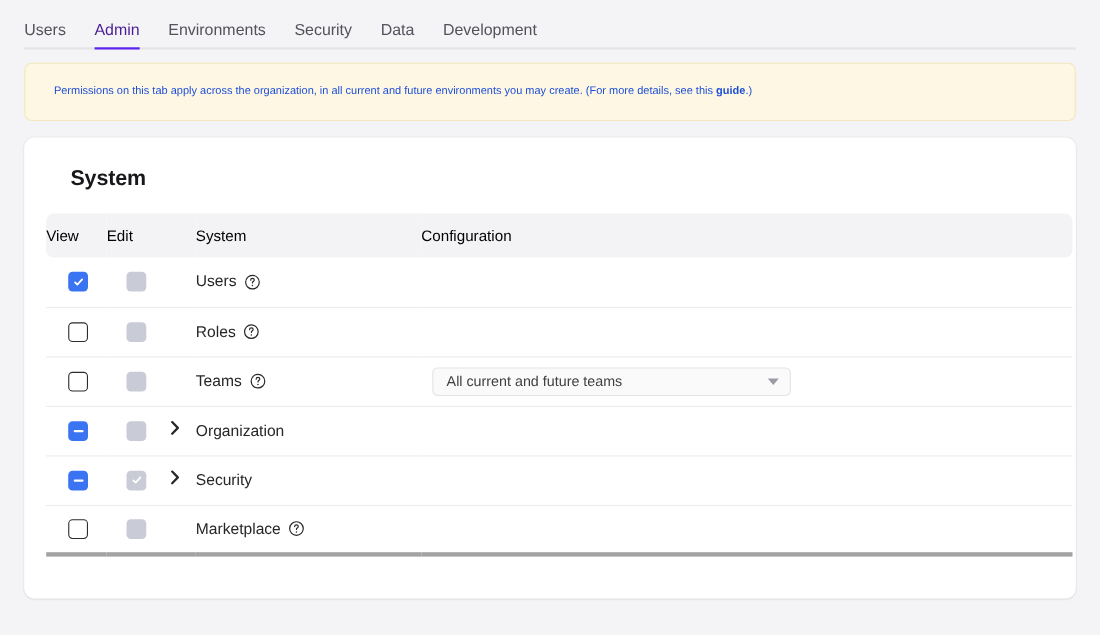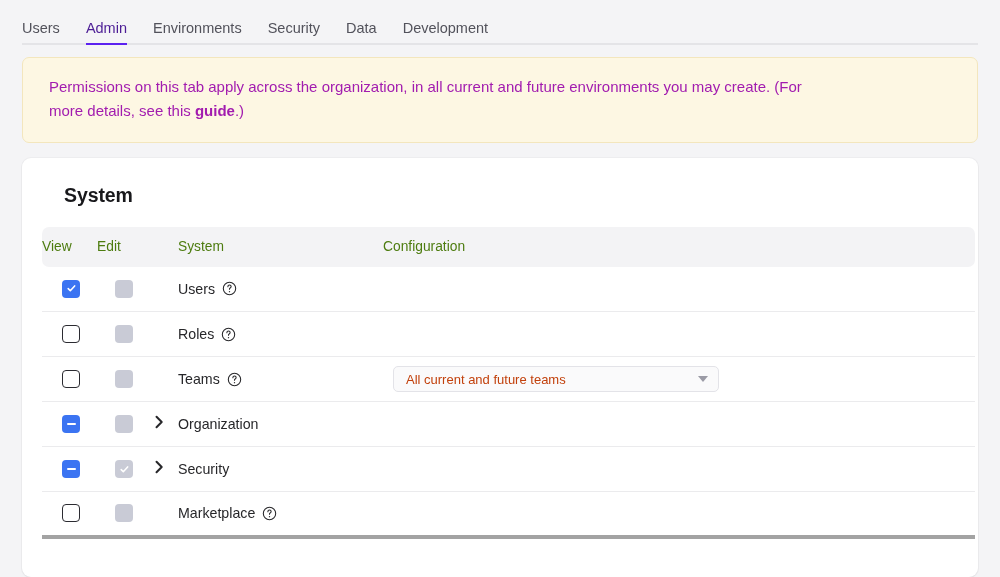--- a/index.html
+++ b/index.html
@@ -53,23 +53,23 @@
 
   
   .notice {
     margin: 12px 22px 0 22px;
     background: #fdf7e3;
     border: 1px solid #f3e6bd;
     border-radius: 7px;
     padding: 17px 22px 18px 26px;
   }
   .notice-text {
-    font-size: 15px;
+    font-size: 10px;
     line-height: 1.62;
-    color: #a21caf;
+    color: #1d4ed8;
     max-width: 760px;
   }
   .notice-text b { font-weight: bold; }
 
   
   .card {
     margin: 15px 22px 0 22px;
     background: #ffffff;
     border-radius: 9px;
     box-shadow: 0 1px 2px rgba(16,24,40,.05), 0 0 0 1px rgba(16,24,40,.03);
@@ -84,21 +84,21 @@
     margin-bottom: 20px;
   }
 
   
   .tbl { width: 933px; border-collapse: collapse; table-layout: fixed; }
 
   .tbl thead th {
     background: #f3f3f5;
     font-size: 13.8px;
     font-weight: normal;
-    color: #4d7c0f;
+    color: #000000;
     text-align: left;
     height: 40px;
     padding: 0;
     vertical-align: middle;
   }
   .tbl thead tr th:first-child { border-radius: 7px 0 0 7px; }
   .tbl thead tr th:last-child  { border-radius: 0 7px 7px 0; }
 
   .col-view   { width: 55px;  }
   .col-edit   { width: 53px;  }
@@ -169,21 +169,21 @@
     height: 26px;
     border: 1px solid #e3e3e8;
     border-radius: 5px;
     background: #fafafb;
     display: flex;
     align-items: center;
     justify-content: space-between;
     padding: 0 10px 0 12px;
     cursor: pointer;
   }
-  .select-text { font-size: 13px; color: #c2410c; white-space: nowrap; }
+  .select-text { font-size: 13px; color: #404040; white-space: nowrap; }
   .caret {
     width: 0; height: 0;
     border-left: 5px solid transparent;
     border-right: 5px solid transparent;
     border-top: 6px solid #9b9ba6;
   }
 </style>
 </head>
 <body>
 

